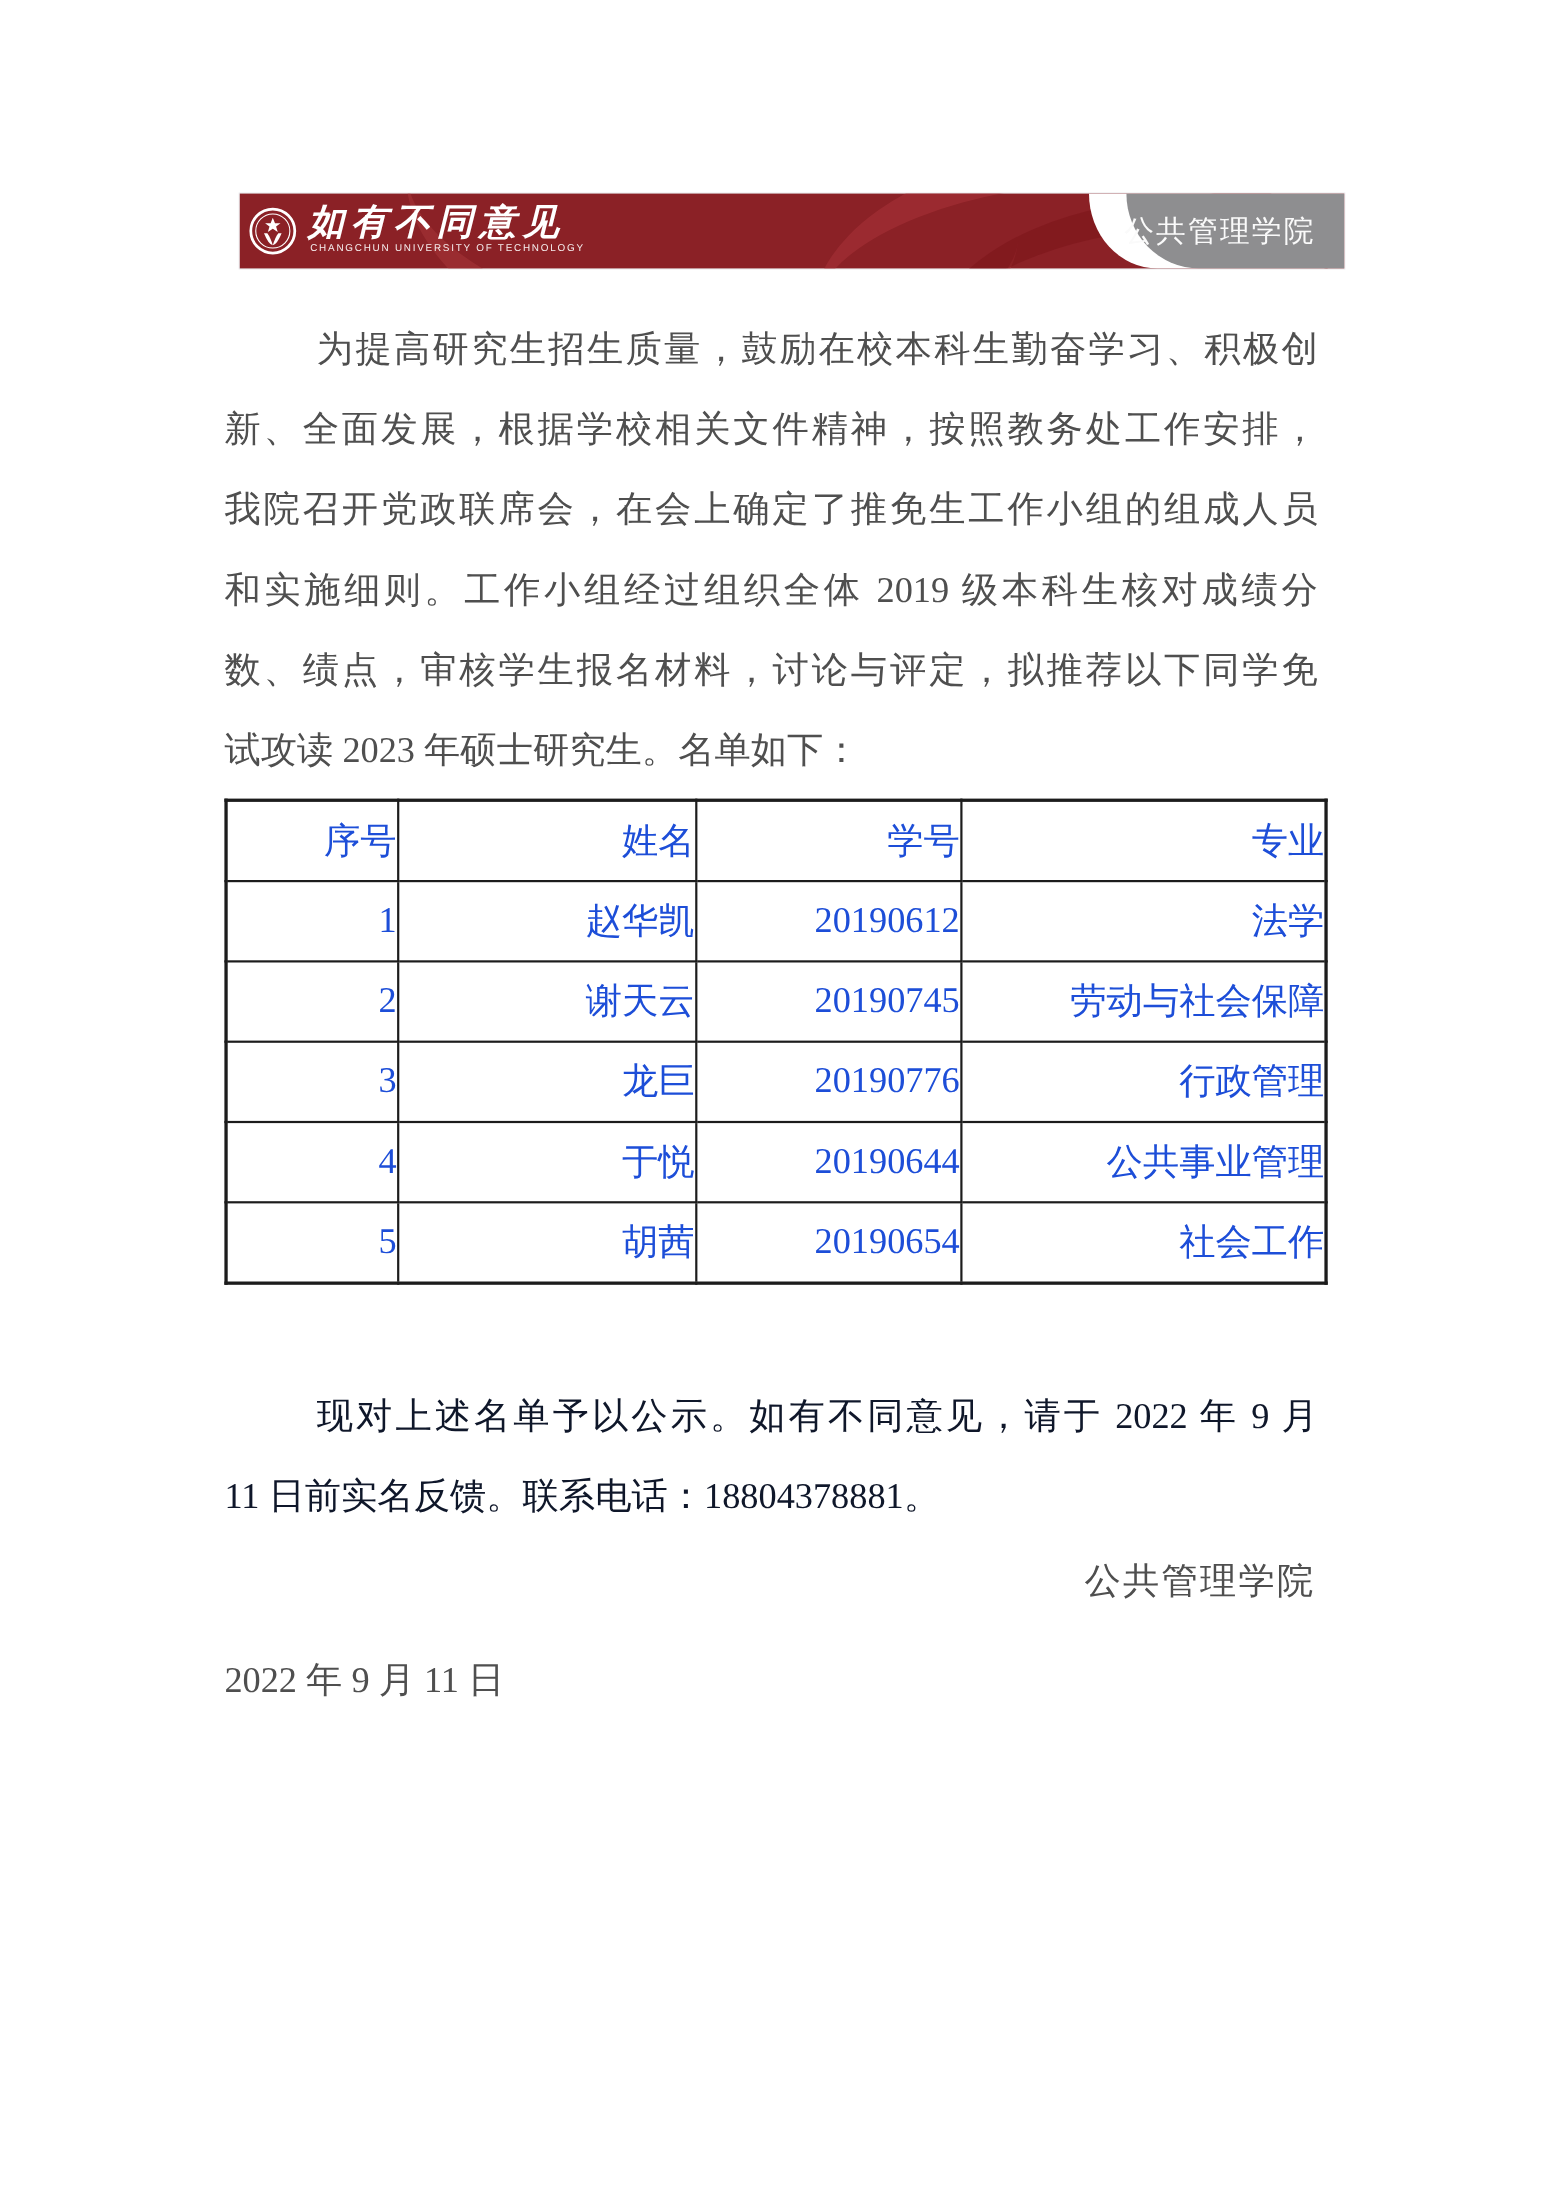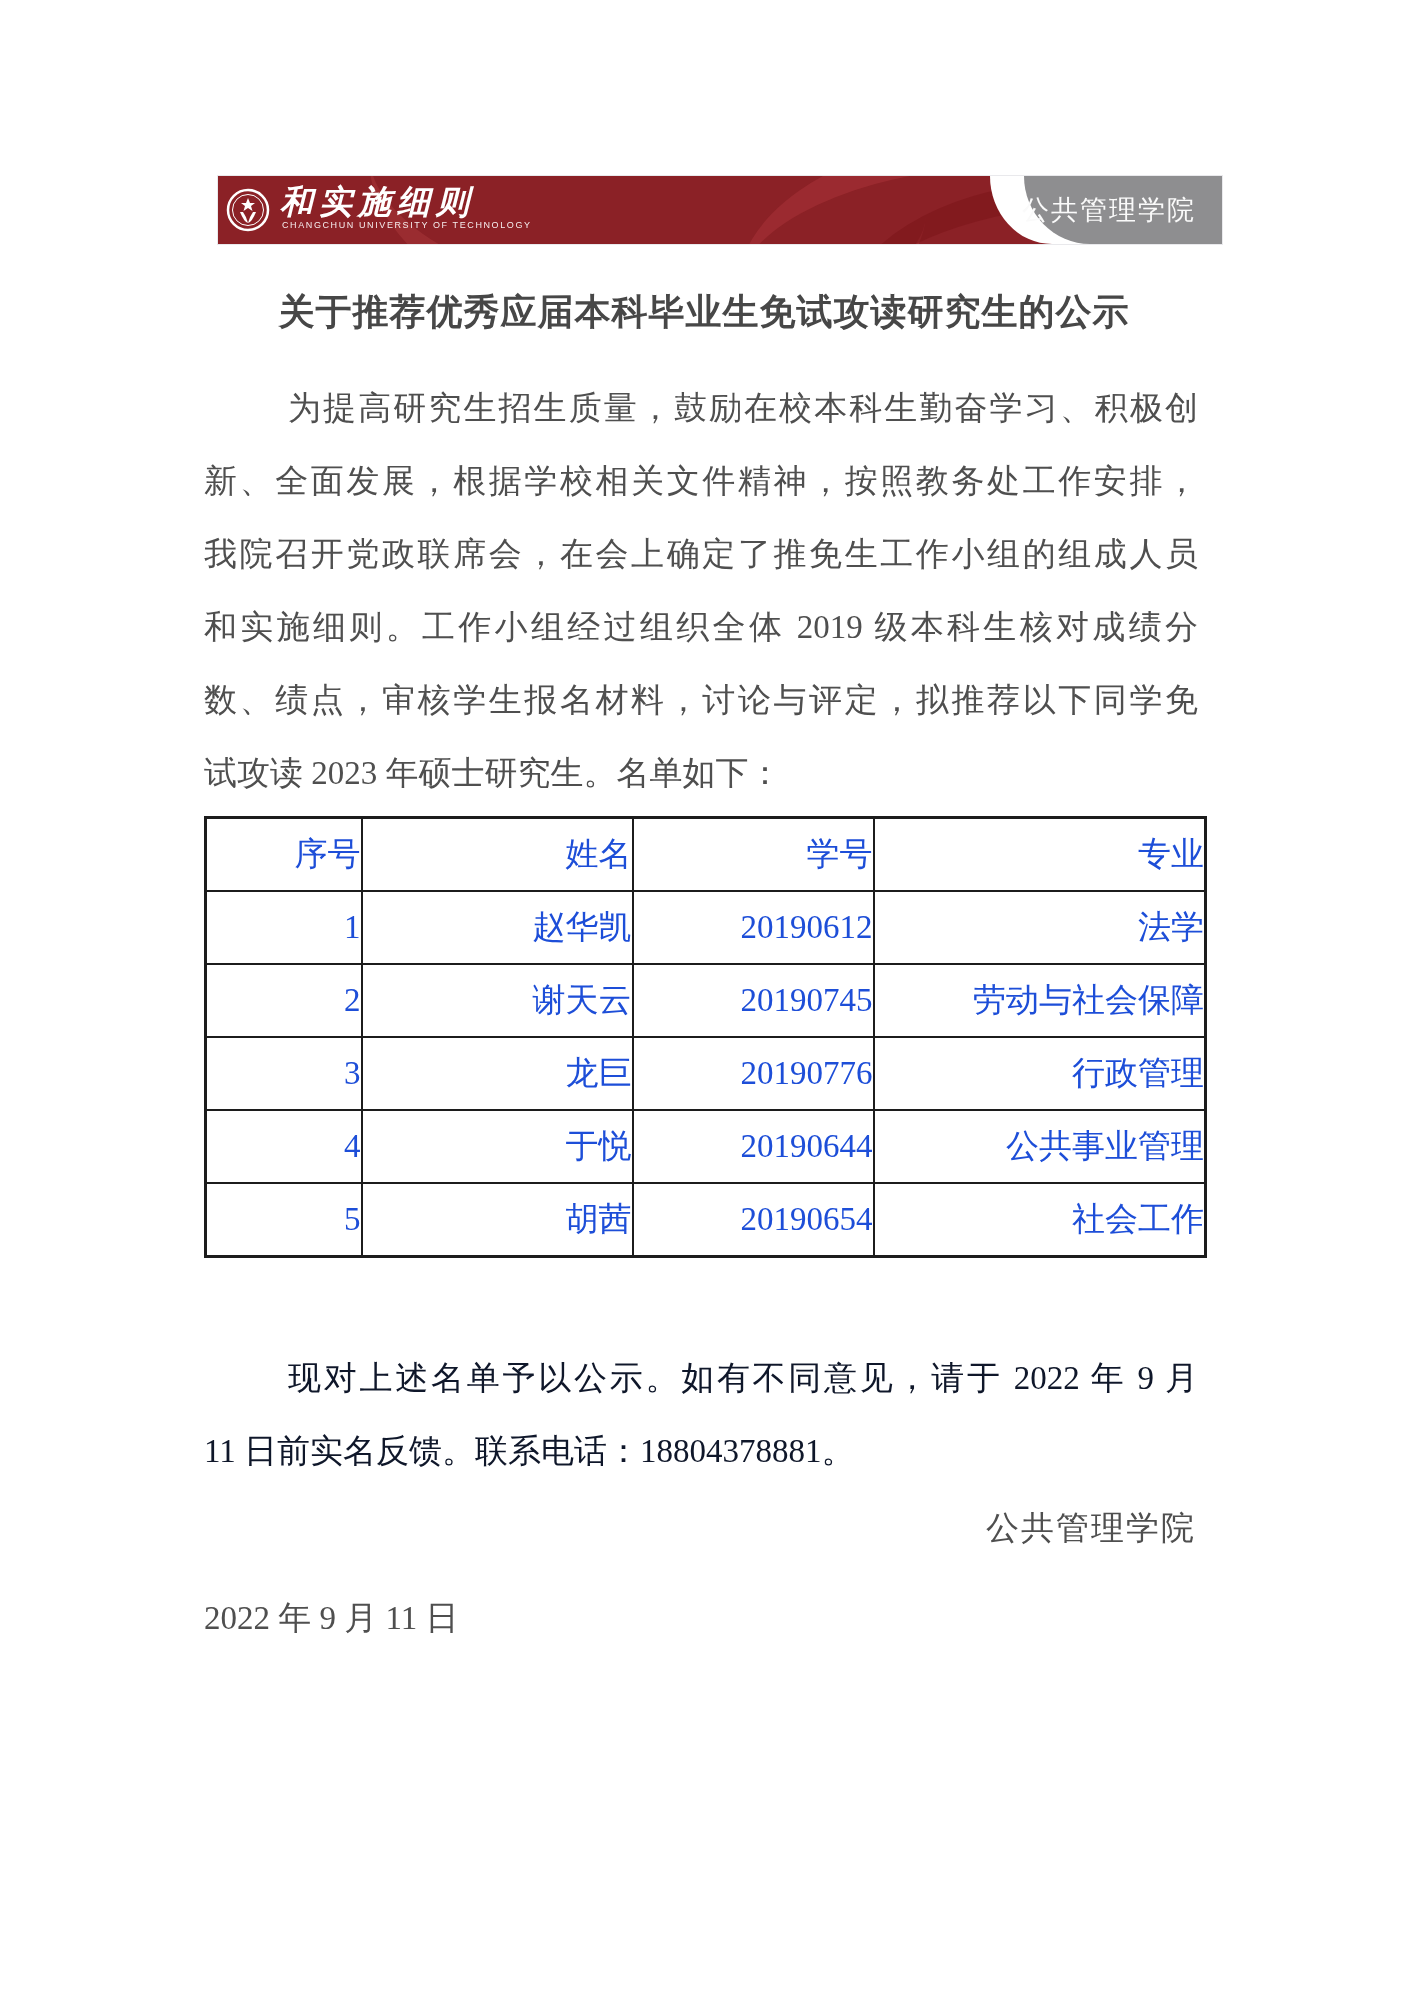--- a/index.html
+++ b/index.html
@@ -152,25 +152,24 @@
       </div>
       <div class="logo">
         <svg width="44" height="44" viewBox="0 0 44 44">
           <circle cx="22" cy="22" r="20" fill="none" stroke="#ffffff" stroke-width="2.5"></circle>
           <circle cx="22" cy="22" r="15.5" fill="none" stroke="#ffffff" stroke-width="1"></circle>
           <path d="M22 10 L24 15 L29 15 L25 18 L26.5 23 L22 20 L17.5 23 L19 18 L15 15 L20 15 Z" fill="#ffffff"></path>
           <path d="M14 24 Q18 34 22 35 Q20 28 17 24 Z" fill="#ffffff"></path>
           <path d="M30 24 Q26 34 22 35 Q24 28 27 24 Z" fill="#ffffff"></path>
         </svg>
       </div>
-      <div class="uni-cn">和实施细则</div>
+      <div class="uni-cn">如有不同意见</div>
       <div class="uni-en">CHANGCHUN UNIVERSITY OF TECHNOLOGY</div>
     </div>
 
-    <div class="title-2">关于推荐优秀应届本科毕业生免试攻读研究生的公示</div>
 
     <div class="body-block">
       <div class="body-line first">为提高研究生招生质量，鼓励在校本科生勤奋学习、积极创</div>
       <div class="body-line">新、全面发展，根据学校相关文件精神，按照教务处工作安排，</div>
       <div class="body-line">我院召开党政联席会，在会上确定了推免生工作小组的组成人员</div>
       <div class="body-line">和实施细则。工作小组经过组织全体 2019 级本科生核对成绩分</div>
       <div class="body-line">数、绩点，审核学生报名材料，讨论与评定，拟推荐以下同学免</div>
       <div class="body-line last">试攻读 2023 年硕士研究生。名单如下：</div>
     </div>
 

